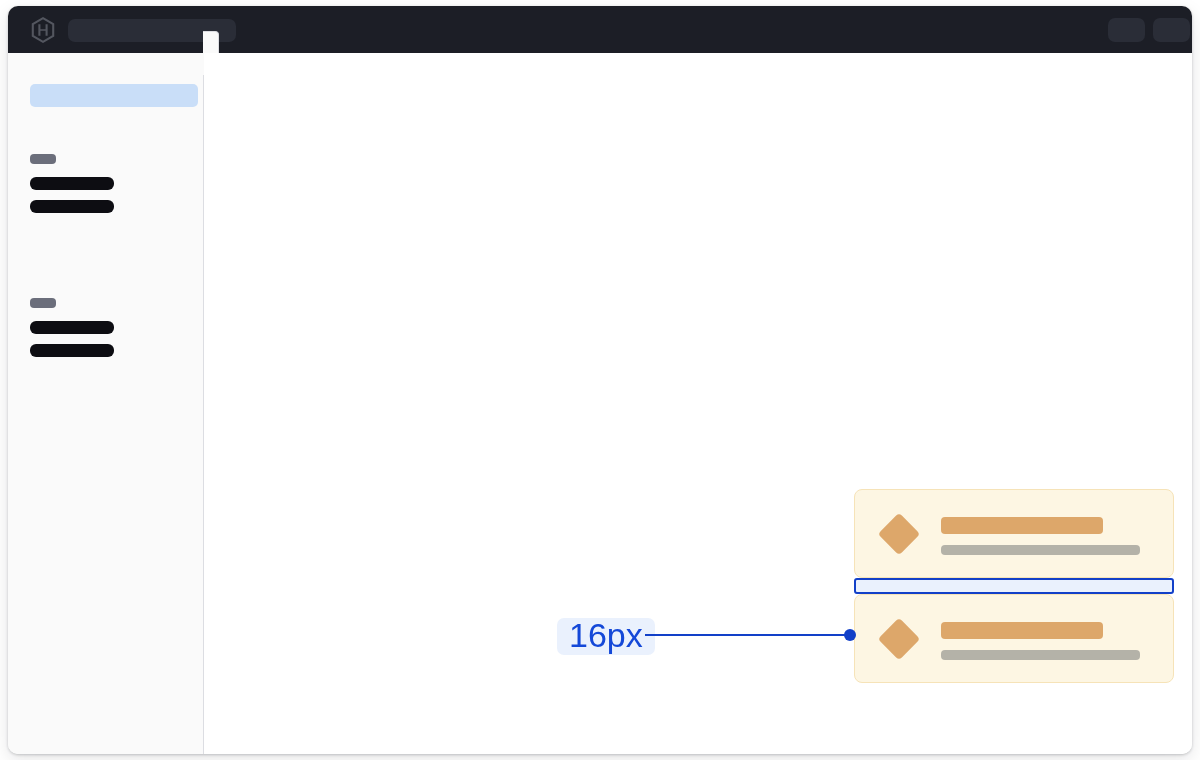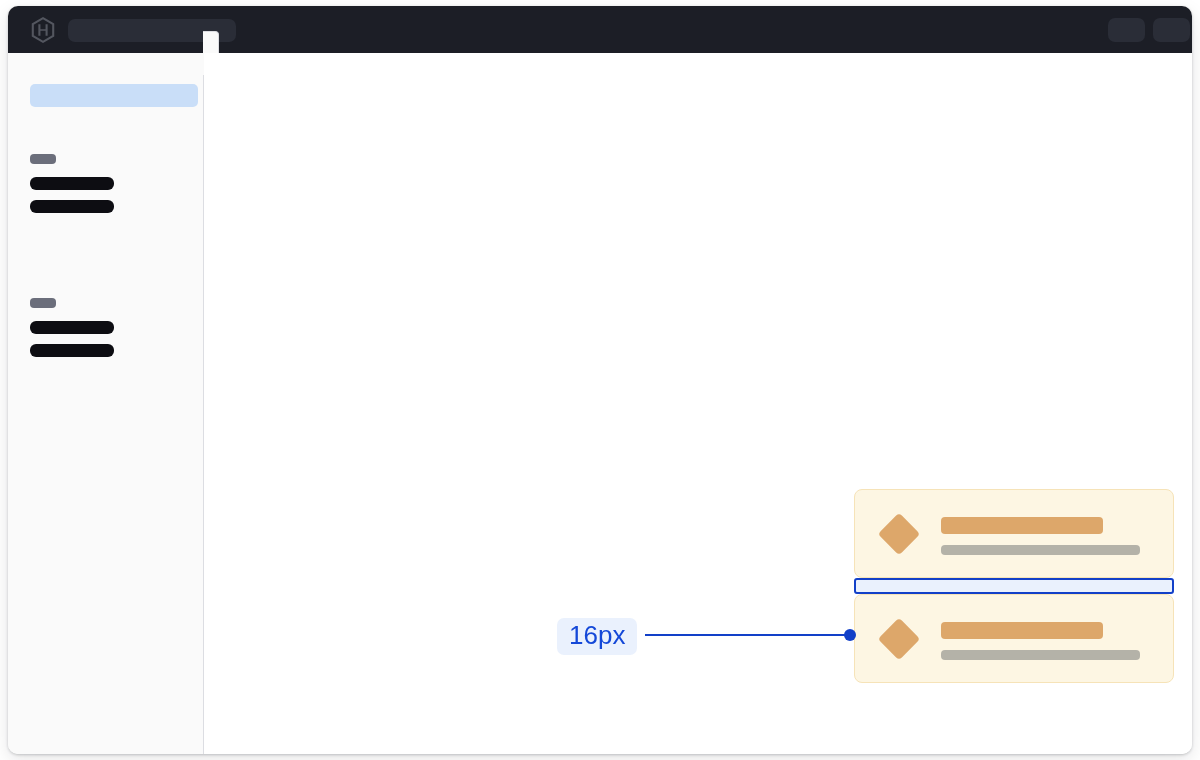--- a/index.html
+++ b/index.html
@@ -175,21 +175,21 @@
   }
 
   
   #measure-label {
     position: absolute;
     left: 549px;
     top: 612px;
     padding: 5px 12px 7px 12px;
     background: #eaf1fd;
     color: #1448d8;
-    font-size: 26px;
+    font-size: 34px;
     line-height: 25px;
     border-radius: 7px;
     letter-spacing: 0px;
   }
   #measure-leader {
     position: absolute;
     left: 637px;
     top: 628px;
     width: 205px;
     height: 2px;

